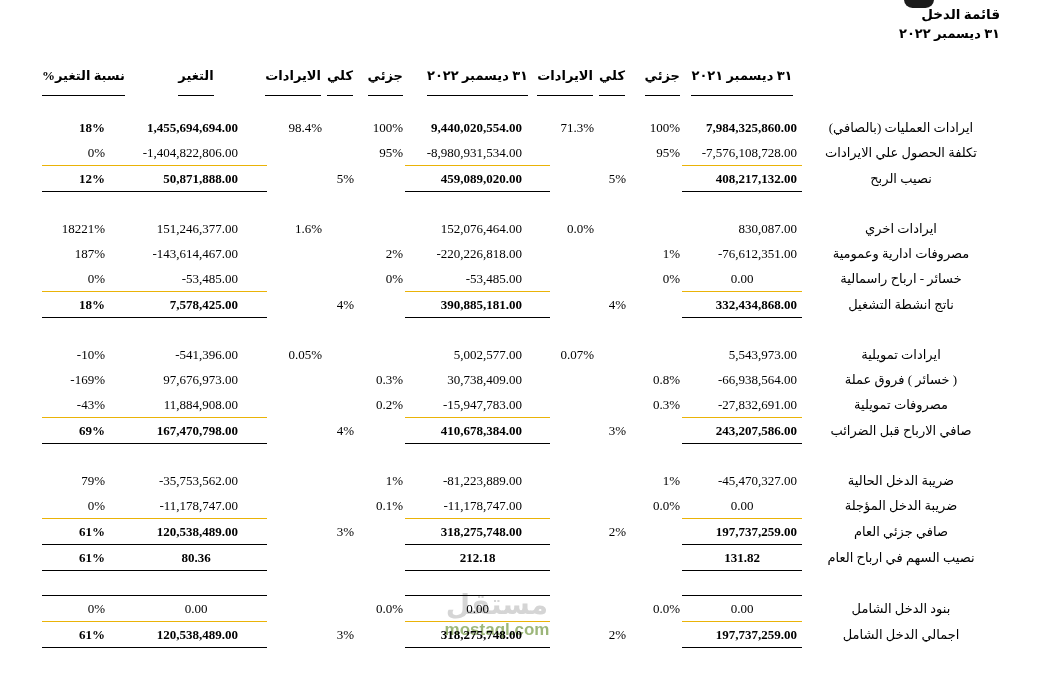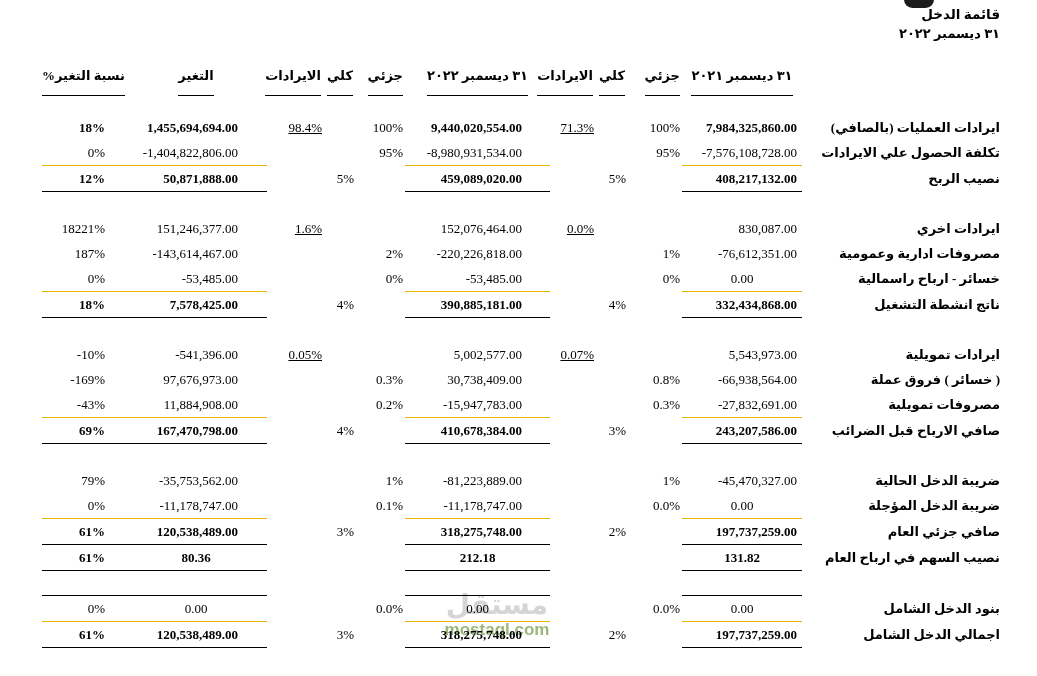--- a/index.html
+++ b/index.html
@@ -16,26 +16,26 @@
 
   table.fin{position:absolute;top:60px;right:0;width:995px;border-collapse:collapse;
             direction:rtl;z-index:1;table-layout:fixed;}
   th,td{padding:0;vertical-align:middle;font-size:13px;}
   thead th{height:47px;vertical-align:top;padding-top:8px;font-weight:bold;white-space:nowrap;}
   thead th span{border-bottom:1px solid #000;padding-bottom:12px;}
   .hc{text-align:center;}
   .hr{text-align:right;padding-right:2px;}
 
   tbody td{height:25px;white-space:nowrap;}
-  td.lbl{text-align:right;padding-right:37px;font-weight:bold;margin-top:40px;}
+  td.lbl{text-align:center;padding-right:37px;font-weight:normal;margin-top:40px;}
   td.num{direction:ltr;unicode-bidi:isolate;text-align:right;}
   td.c-v2021{padding-right:5px;}
   td.c-j{padding-right:2px;}
   td.c-k{padding-right:1px;}
-  td.c-i{padding-right:1px;text-decoration:underline;}
+  td.c-i{padding-right:1px;}
   td.c-v2022{padding-right:28px;}
   td.c-chg{padding-right:29px;}
   td.c-pct{padding-right:20px;}
 
   tr.b td.main, tr.total td.main{font-weight:bold;}
   tr.total td.bd{border-top:1px solid #eab308;border-bottom:1px solid #000;}
   tr.topline td.bd{border-top:1px solid #000;}
   tr.spacer td{height:24px;}
   td.center{text-align:center;padding-right:0 !important;}
 

